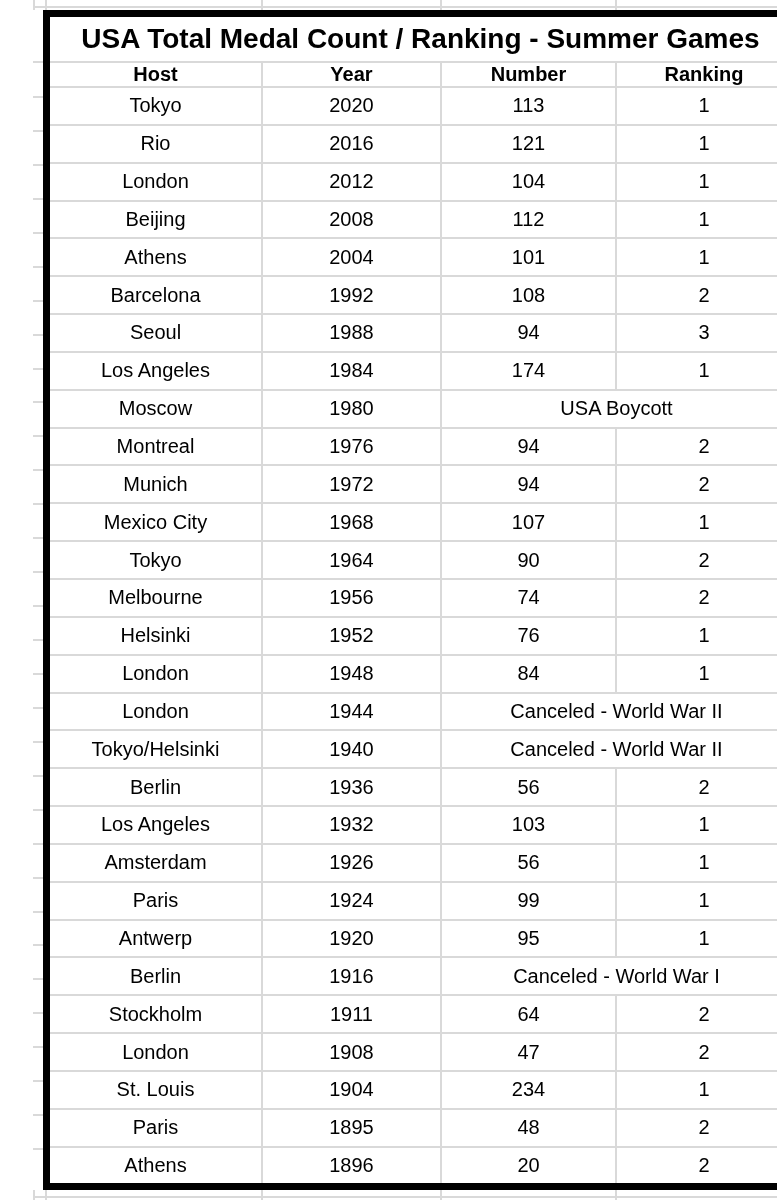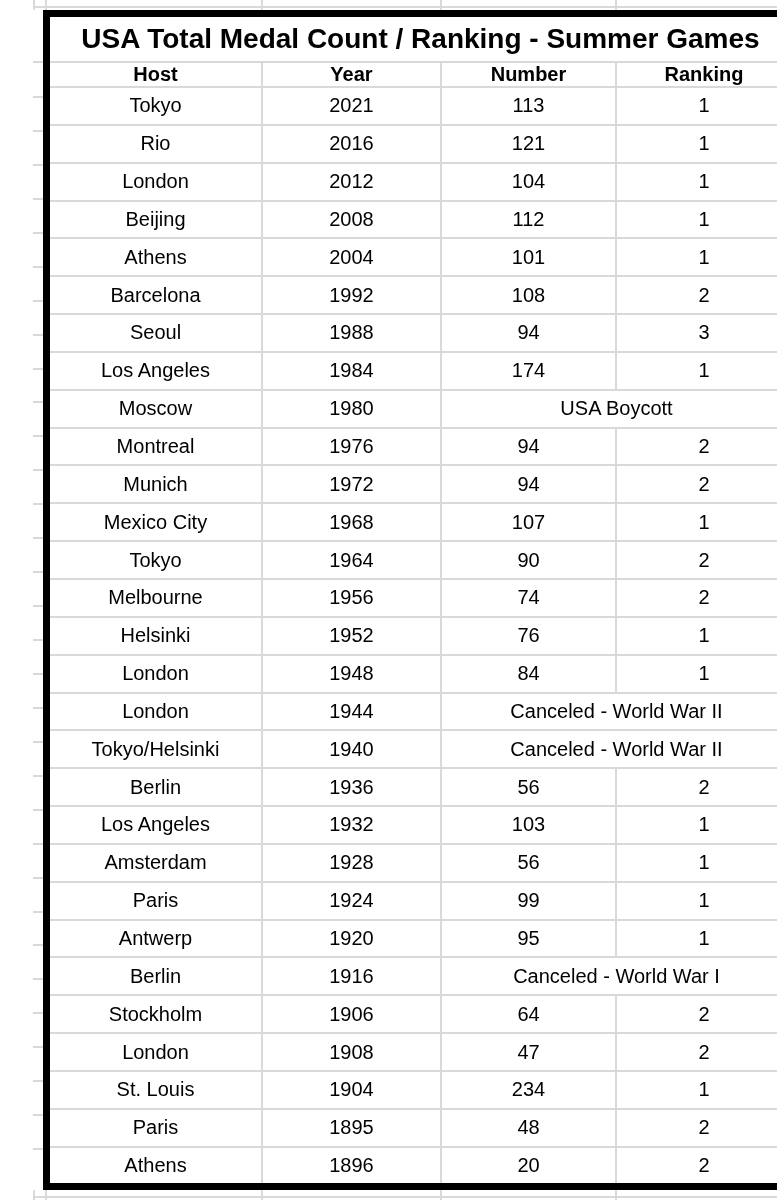--- a/index.html
+++ b/index.html
@@ -169,21 +169,21 @@
         <tr class="header-row">
           <th>Host</th>
           <th>Year</th>
           <th>Number</th>
           <th>Ranking</th>
         </tr>
       </thead>
       <tbody id="rows-body">
           <tr>
             <td>Tokyo</td>
-            <td>2021</td>
+            <td>2020</td>
             <td>113</td>
             <td>1</td>
           </tr>
           <tr>
             <td>Rio</td>
             <td>2016</td>
             <td>121</td>
             <td>1</td>
           </tr>
           <tr>
@@ -286,21 +286,21 @@
             <td>2</td>
           </tr>
           <tr>
             <td>Los Angeles</td>
             <td>1932</td>
             <td>103</td>
             <td>1</td>
           </tr>
           <tr>
             <td>Amsterdam</td>
-            <td>1928</td>
+            <td>1926</td>
             <td>56</td>
             <td>1</td>
           </tr>
           <tr>
             <td>Paris</td>
             <td>1924</td>
             <td>99</td>
             <td>1</td>
           </tr>
           <tr>
@@ -309,21 +309,21 @@
             <td>95</td>
             <td>1</td>
           </tr>
           <tr>
             <td>Berlin</td>
             <td>1916</td>
             <td colspan="2">Canceled - World War I</td>
           </tr>
           <tr>
             <td>Stockholm</td>
-            <td>1906</td>
+            <td>1911</td>
             <td>64</td>
             <td>2</td>
           </tr>
           <tr>
             <td>London</td>
             <td>1908</td>
             <td>47</td>
             <td>2</td>
           </tr>
           <tr>

